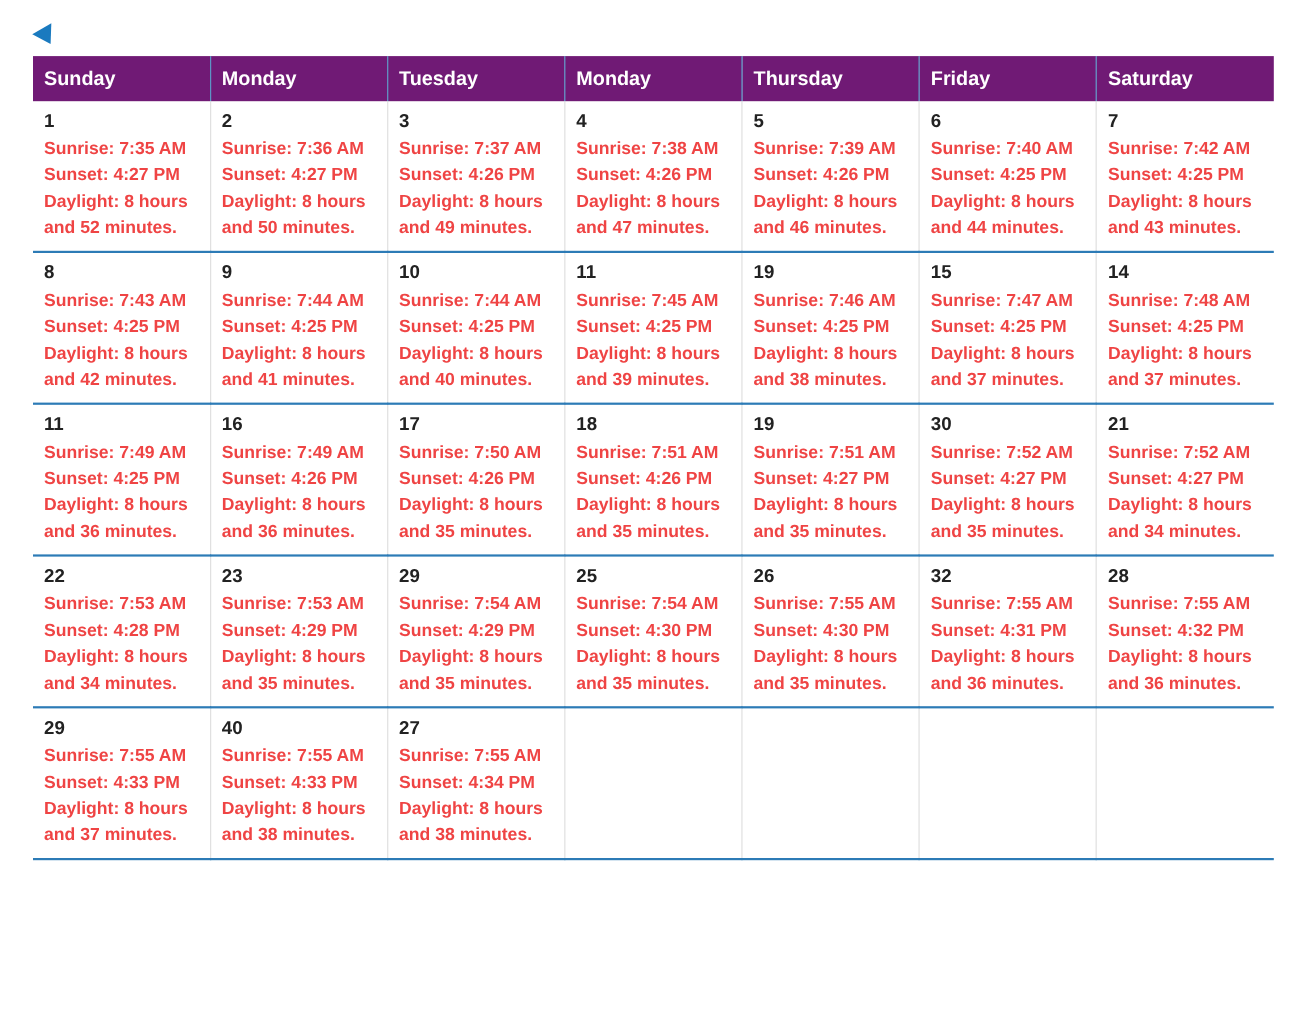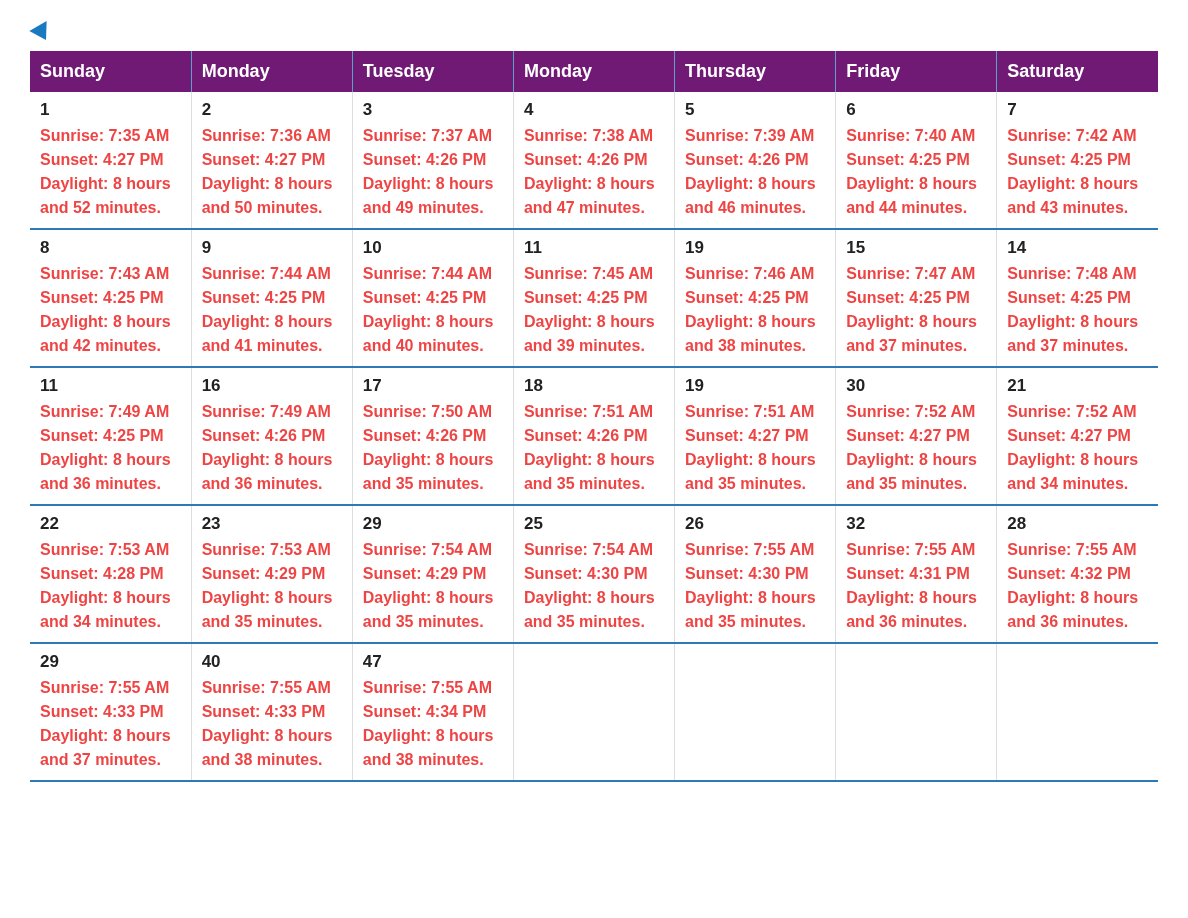--- a/index.html
+++ b/index.html
@@ -261,21 +261,21 @@
       <tr>
         <td>
           <span class="day-number">29</span>
           <div class="day-info">Sunrise: 7:55 AM<br>Sunset: 4:33 PM<br>Daylight: 8 hours<br>and 37 minutes.</div>
         </td>
         <td>
           <span class="day-number">40</span>
           <div class="day-info">Sunrise: 7:55 AM<br>Sunset: 4:33 PM<br>Daylight: 8 hours<br>and 38 minutes.</div>
         </td>
         <td>
-          <span class="day-number">47</span>
+          <span class="day-number">27</span>
           <div class="day-info">Sunrise: 7:55 AM<br>Sunset: 4:34 PM<br>Daylight: 8 hours<br>and 38 minutes.</div>
         </td>
         <td></td>
         <td></td>
         <td></td>
         <td></td>
       </tr>
     </tbody>
 </table>
 

